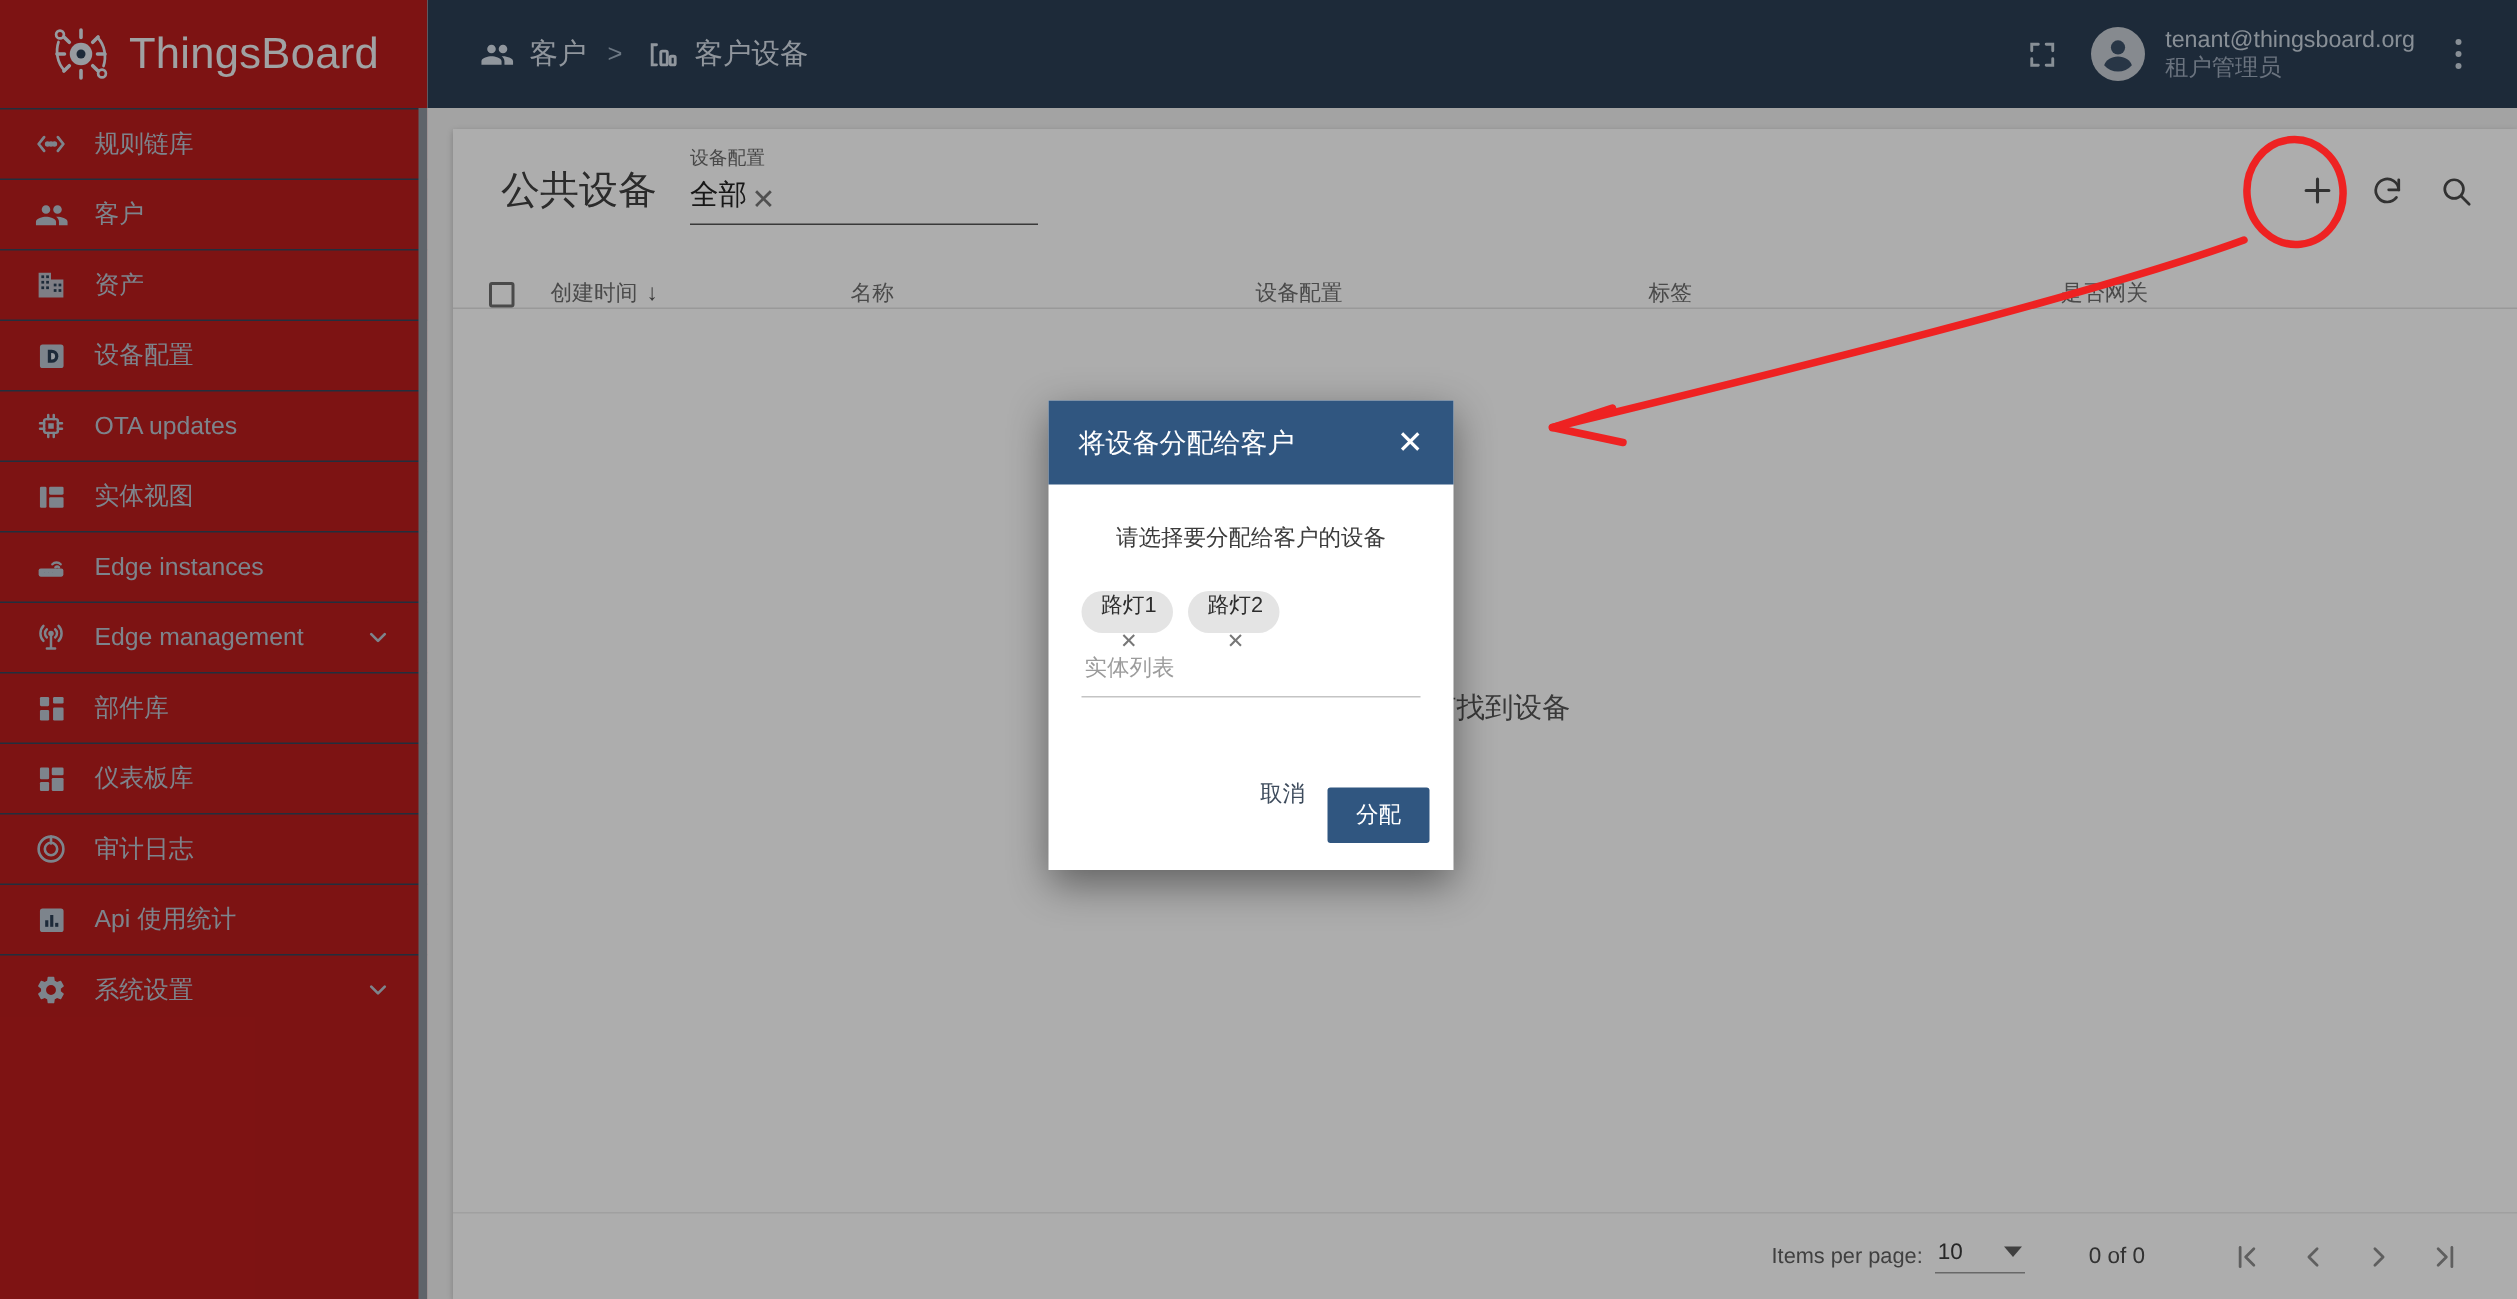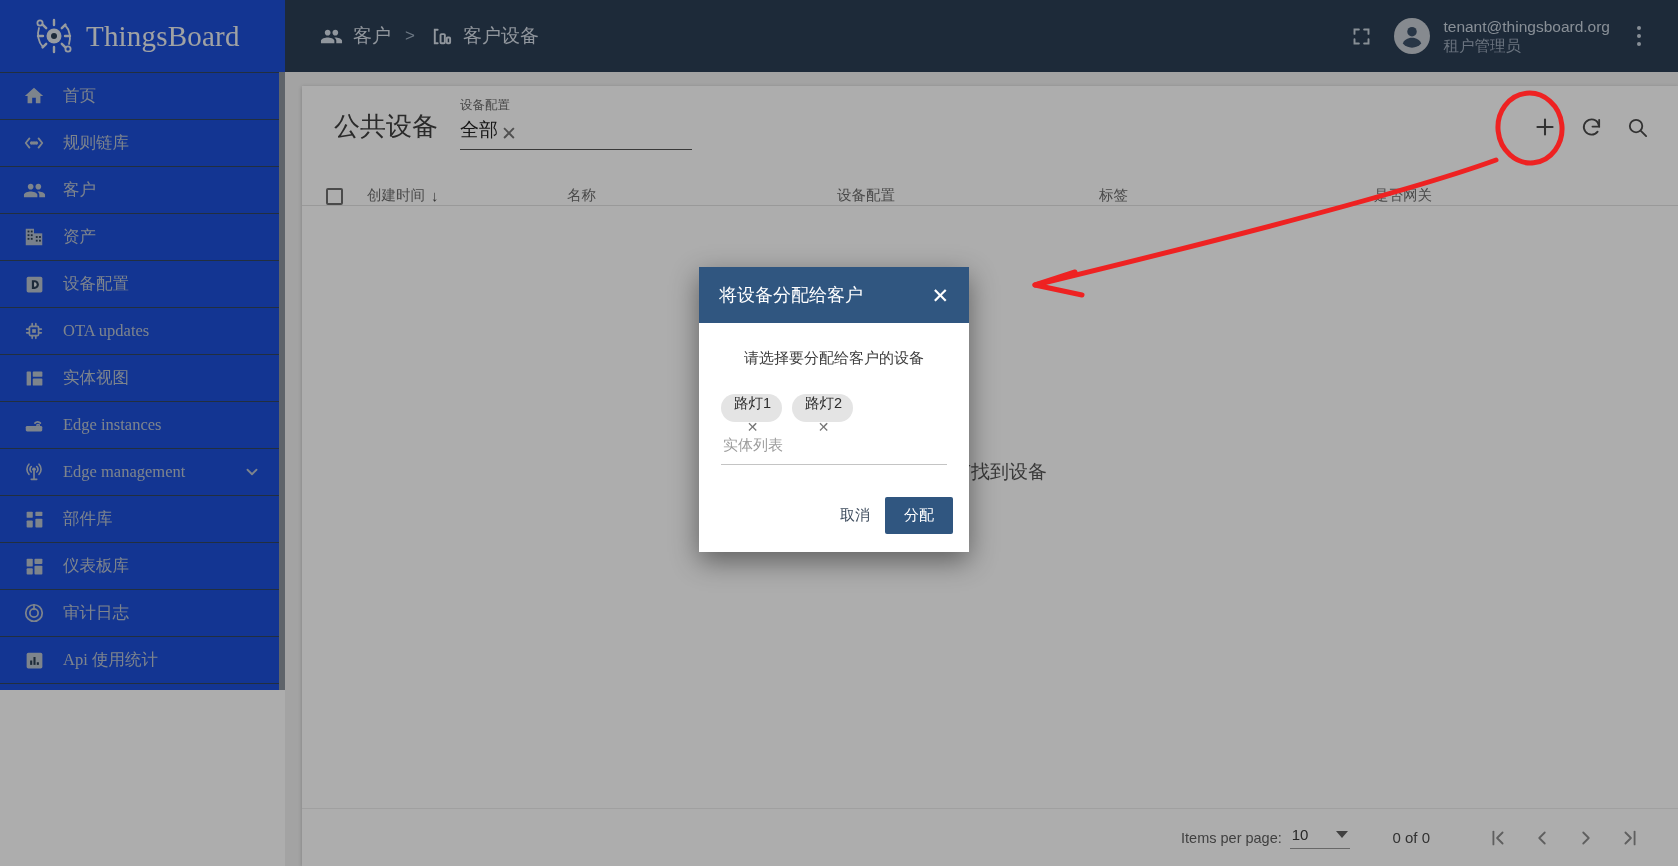--- a/index.html
+++ b/index.html
@@ -6,26 +6,25 @@
   html, body {
     width: 1678px; height: 866px;
     overflow: hidden;
     font-family: "Liberation Sans", "DejaVu Sans", sans-serif;
     background: #ffffff;
   }
   #app { position: relative; width: 1678px; height: 866px; display: flex; }
 
   
   #sidebar {
-    width: 285px; height: 690px;
-    background: #1d4ed8;
+    width: 285px; height: 866px;
+    background: #b91c1c;
     flex: 0 0 285px;
     position: relative;
     overflow: hidden;
-    font-family: Liberation Serif, serif;
   }
   #logo-row {
     height: 72px;
     display: flex; align-items: center;
     padding-left: 34px;
     gap: 12px;
   }
   #logo-mark { width: 40px; height: 40px; flex: 0 0 40px; }
   #logo-text {
     color: #eceff1; font-size: 29px; font-weight: 400; letter-spacing: .2px;
@@ -222,21 +221,21 @@
     gap: 0; padding: 32px 16px 18px 16px;
   }
   #btn-cancel {
     background: transparent; border: none;
     color: #3d4b5c; font-size: 15px; padding: 9px 15px; cursor: pointer;
     font-family: inherit;
   }
   #btn-assign {
     background: #305680; border: none; color: #fff;
     font-size: 15px; padding: 9px 19px; cursor: pointer;
-    border-radius: 2px; font-family: inherit;
+    border-radius: 2px; font-family: inherit; margin-top: 28px;
   }
 
   
   #annot { position: absolute; left: 0; top: 0; width: 1678px; height: 866px; z-index: 60; pointer-events: none; }
 </style>
 </head>
 <body>
 
 <div id="app">
 
@@ -251,28 +250,20 @@
           <path d="M12.2 12.2 L8.6 8.6 M31.4 31.4 L27.8 27.8 M12.2 27.8 L8.6 31.4 M31.4 8.6 L27.8 12.2" stroke="#dfe5ec" stroke-width="2.4" stroke-linecap="round"></path>
           <circle cx="6" cy="7" r="2.6" stroke="#dfe5ec" stroke-width="1.8"></circle>
           <circle cx="34" cy="33" r="2.6" stroke="#dfe5ec" stroke-width="1.8"></circle>
           <path d="M5 12 C3 18 4 26 9 31" stroke="#dfe5ec" stroke-width="1.8" stroke-linecap="round"></path>
           <path d="M35 28 C37 22 36 14 31 9" stroke="#dfe5ec" stroke-width="1.8" stroke-linecap="round"></path>
         </svg>
       </span>
       <span id="logo-text">ThingsBoard</span>
     </div>
 
-    <div class="nav-item">
-      <span class="nav-ico">
-        <svg width="22" height="22" viewBox="0 0 24 24" fill="currentColor">
-            <path d="M10 20v-6h4v6h5v-8h3L12 3 2 12h3v8z"></path>
-          </svg>
-      </span>
-      <span class="nav-label">首页</span>
-    </div>
 
     <div class="nav-item">
       <span class="nav-ico">
         <svg width="22" height="22" viewBox="0 0 24 24" fill="none" stroke="currentColor" stroke-width="2" stroke-linecap="round" stroke-linejoin="round">
           <polyline points="7,7 3,12 7,17"></polyline>
             <polyline points="17,7 21,12 17,17"></polyline>
           <circle cx="9.5" cy="12" r="1" fill="currentColor"></circle>
             <circle cx="12" cy="12" r="1" fill="currentColor"></circle>
             <circle cx="14.5" cy="12" r="1" fill="currentColor"></circle>
         </svg>

